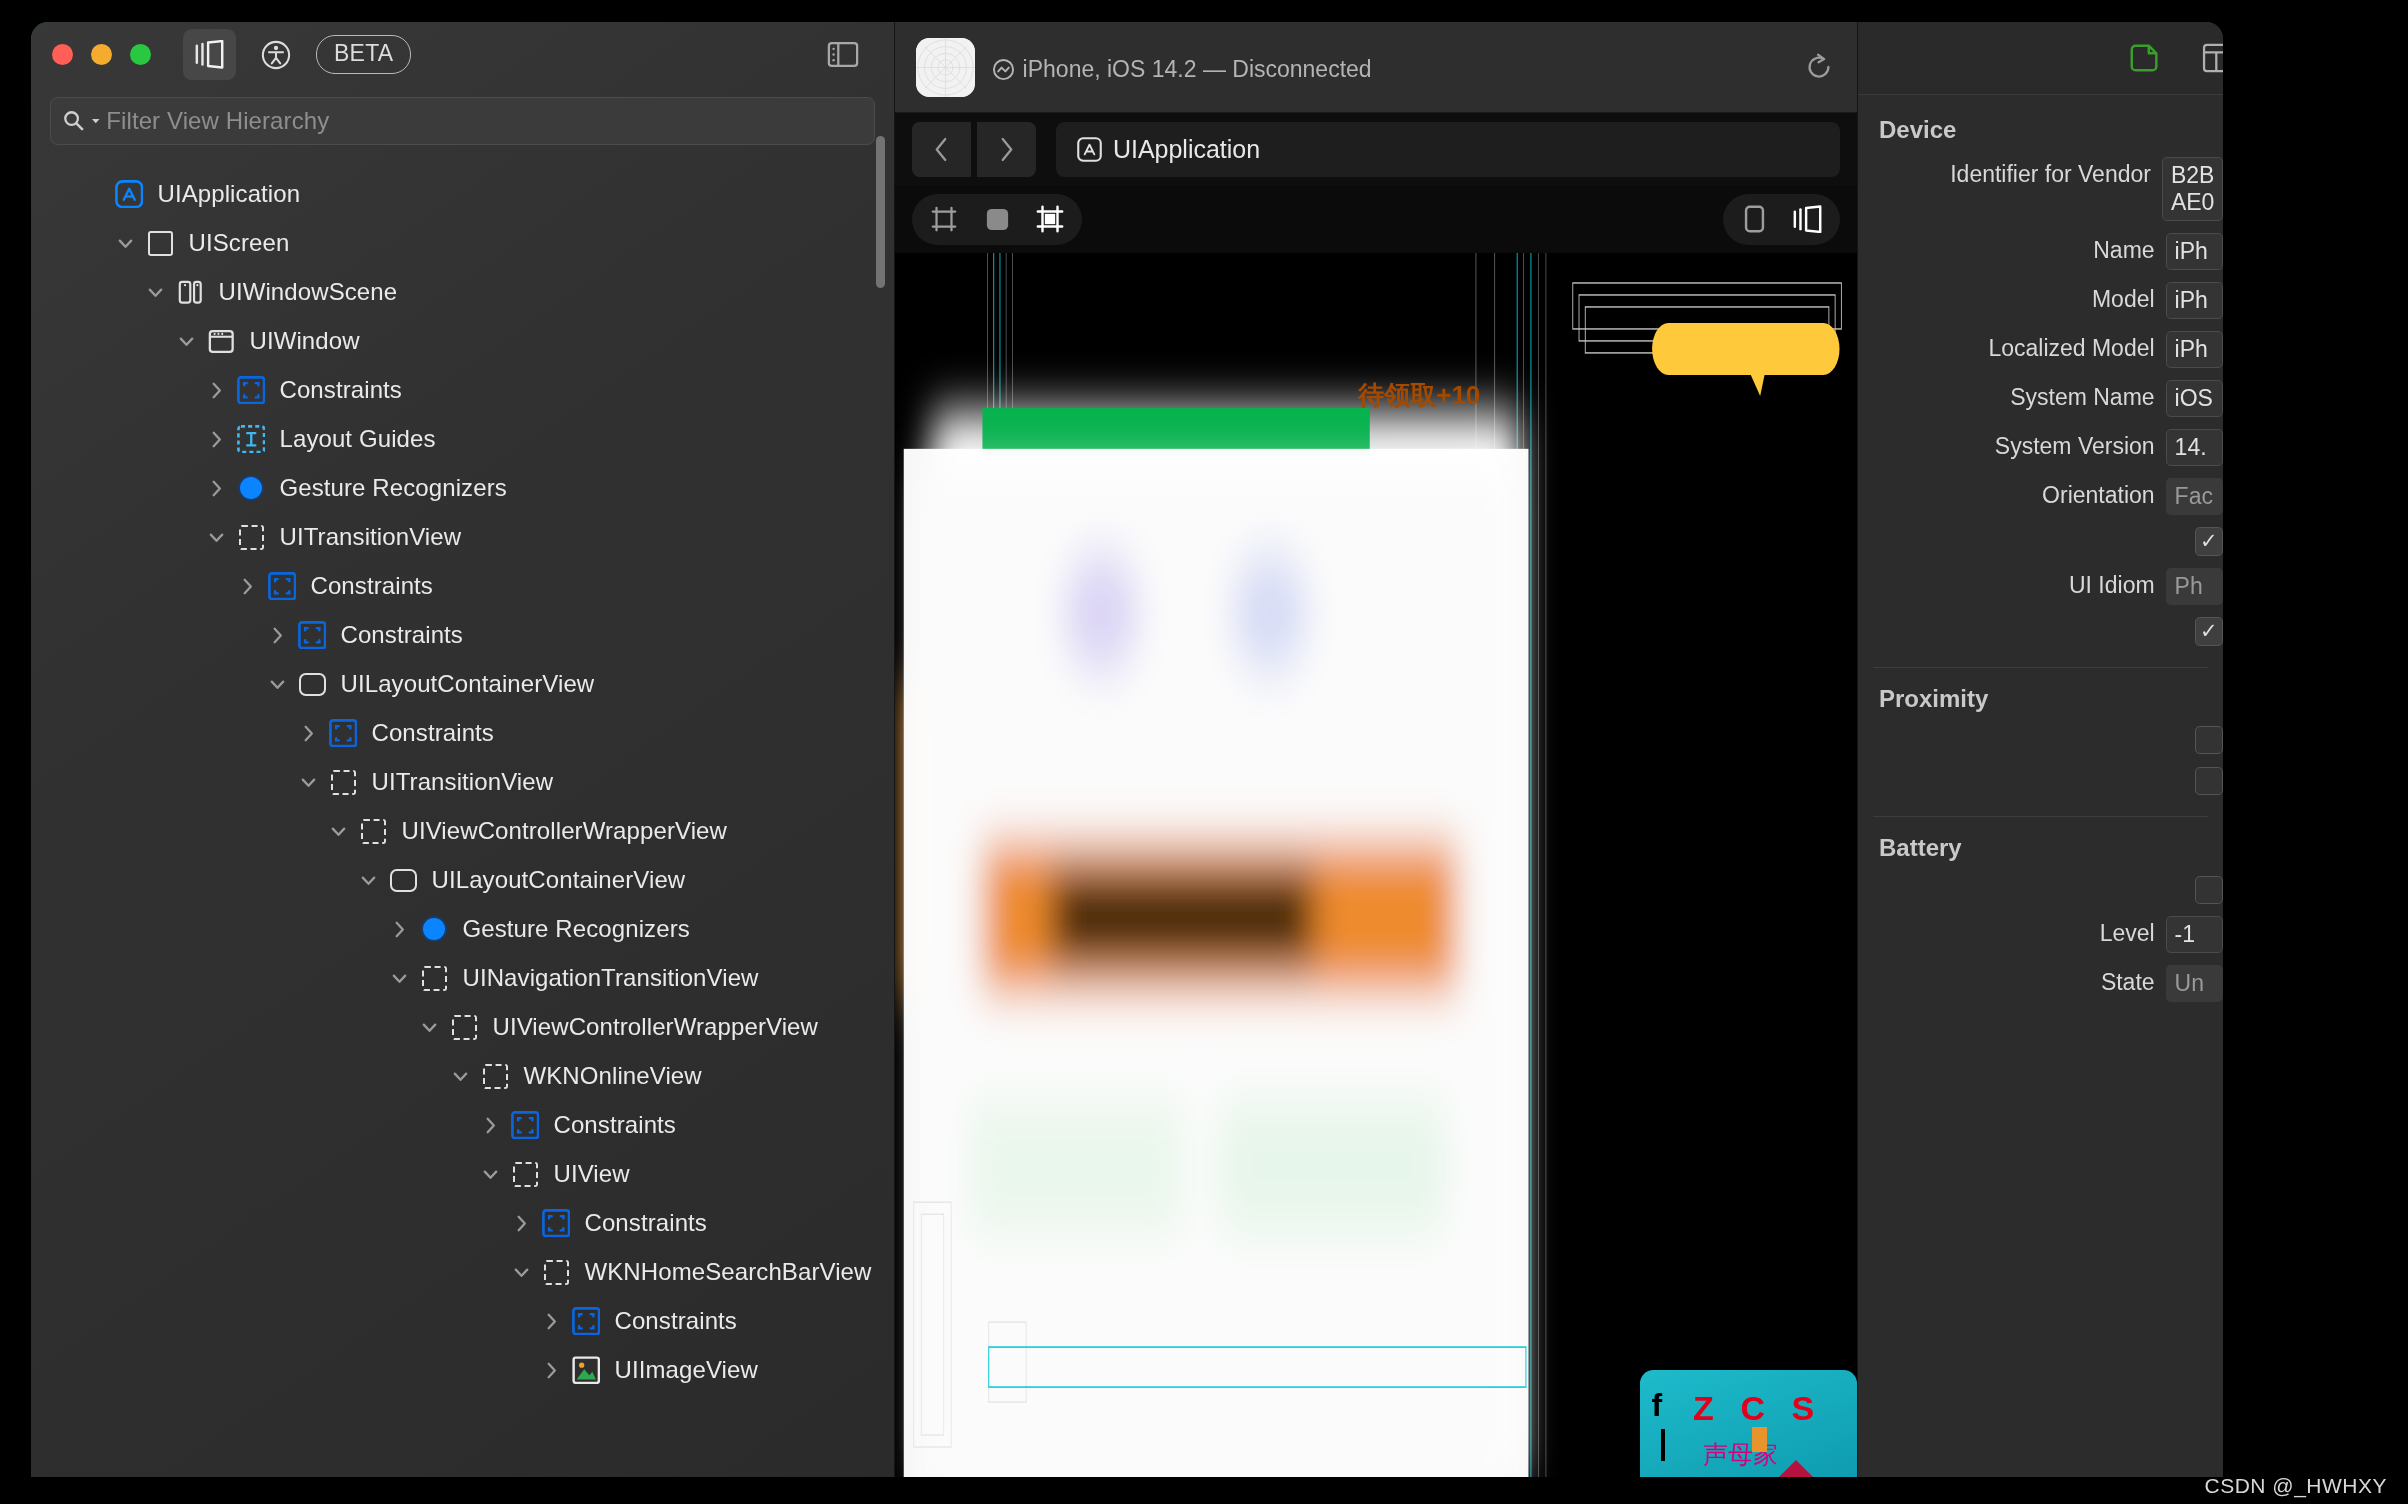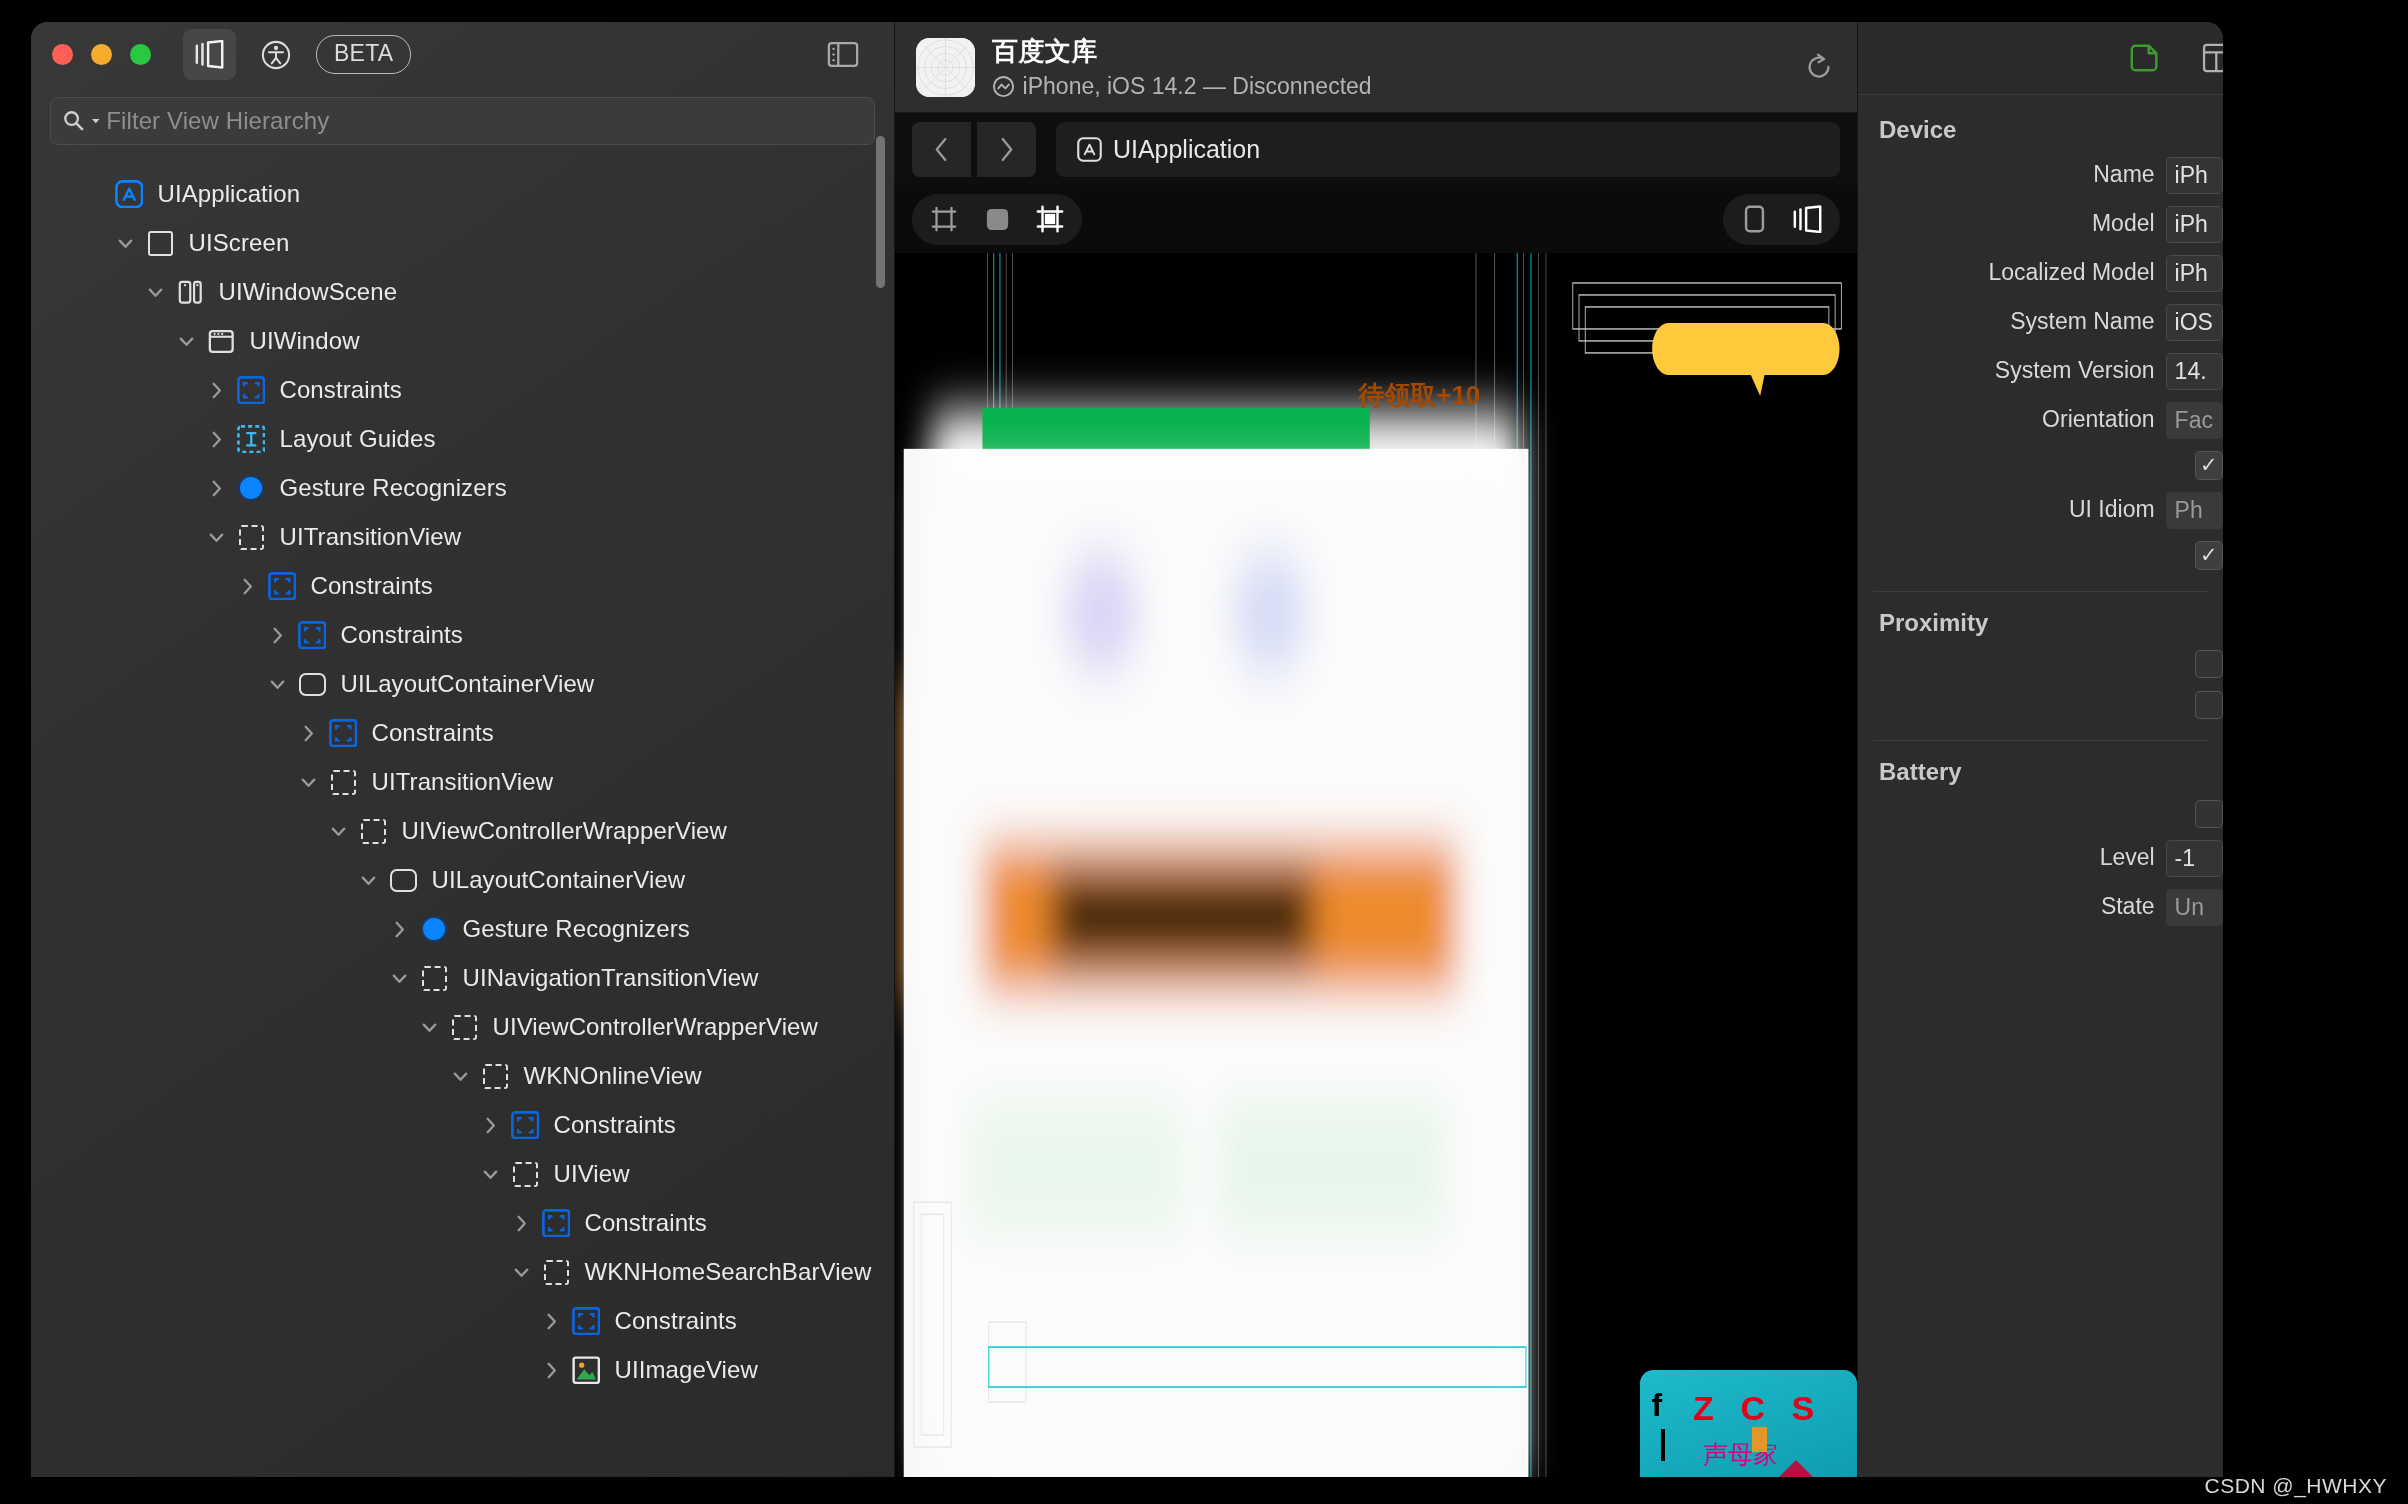--- a/index.html
+++ b/index.html
@@ -669,21 +669,20 @@
           <g stroke="#dedede" stroke-width="1" fill="none">
             <circle cx="31" cy="31" r="8"></circle>
               <circle cx="31" cy="31" r="15"></circle>
             <circle cx="31" cy="31" r="22"></circle>
               <circle cx="31" cy="31" r="29"></circle>
             <path d="M31 0 L31 62 M0 31 L62 31 M9 9 L53 53 M53 9 L9 53"></path>
           </g>
         </svg>
       </div>
       <div class="devmeta">
-        <div class="devtitle">百度文库</div>
         <div class="devsub">
           <svg width="23" height="23" viewBox="0 0 24 24">
             <circle cx="12" cy="12" r="10" fill="none" stroke="#b4b4b4" stroke-width="2"></circle>
             <path d="M6.5 14 L10 10 L14 14 L17.5 10" fill="none" stroke="#b4b4b4" stroke-width="2" stroke-linecap="round" stroke-linejoin="round"></path>
           </svg>
           <span>iPhone, iOS 14.2 — Disconnected</span>
         </div>
       </div>
       <div class="refreshbtn">
         <svg width="32" height="32" viewBox="0 0 34 34">
@@ -869,20 +868,25 @@
         <svg width="38" height="32" viewBox="0 0 40 34">
           <rect x="2" y="3" width="36" height="28" rx="3" fill="none" stroke="#b0b0b0" stroke-width="2.4"></rect>
           <path d="M2 11 L38 11 M15 11 L15 31 M26 11 L26 31" stroke="#b0b0b0" stroke-width="2.4"></path>
         </svg>
       </div>
     </div>
 
     <div class="inspbody" id="inspbody">
         <div class="secthead">Device</div>
         <div class="frow">
+          <div class="flabel">Identifier for Vendor</div>
+          <div class="fval" style="white-space: pre;">B2B
+AE0</div>
+        </div>
+        <div class="frow">
           <div class="flabel">Name</div>
           <div class="fval" style="white-space: pre;">iPh</div>
         </div>
         <div class="frow">
           <div class="flabel">Model</div>
           <div class="fval" style="white-space: pre;">iPh</div>
         </div>
         <div class="frow">
           <div class="flabel">Localized Model</div>
           <div class="fval" style="white-space: pre;">iPh</div>

